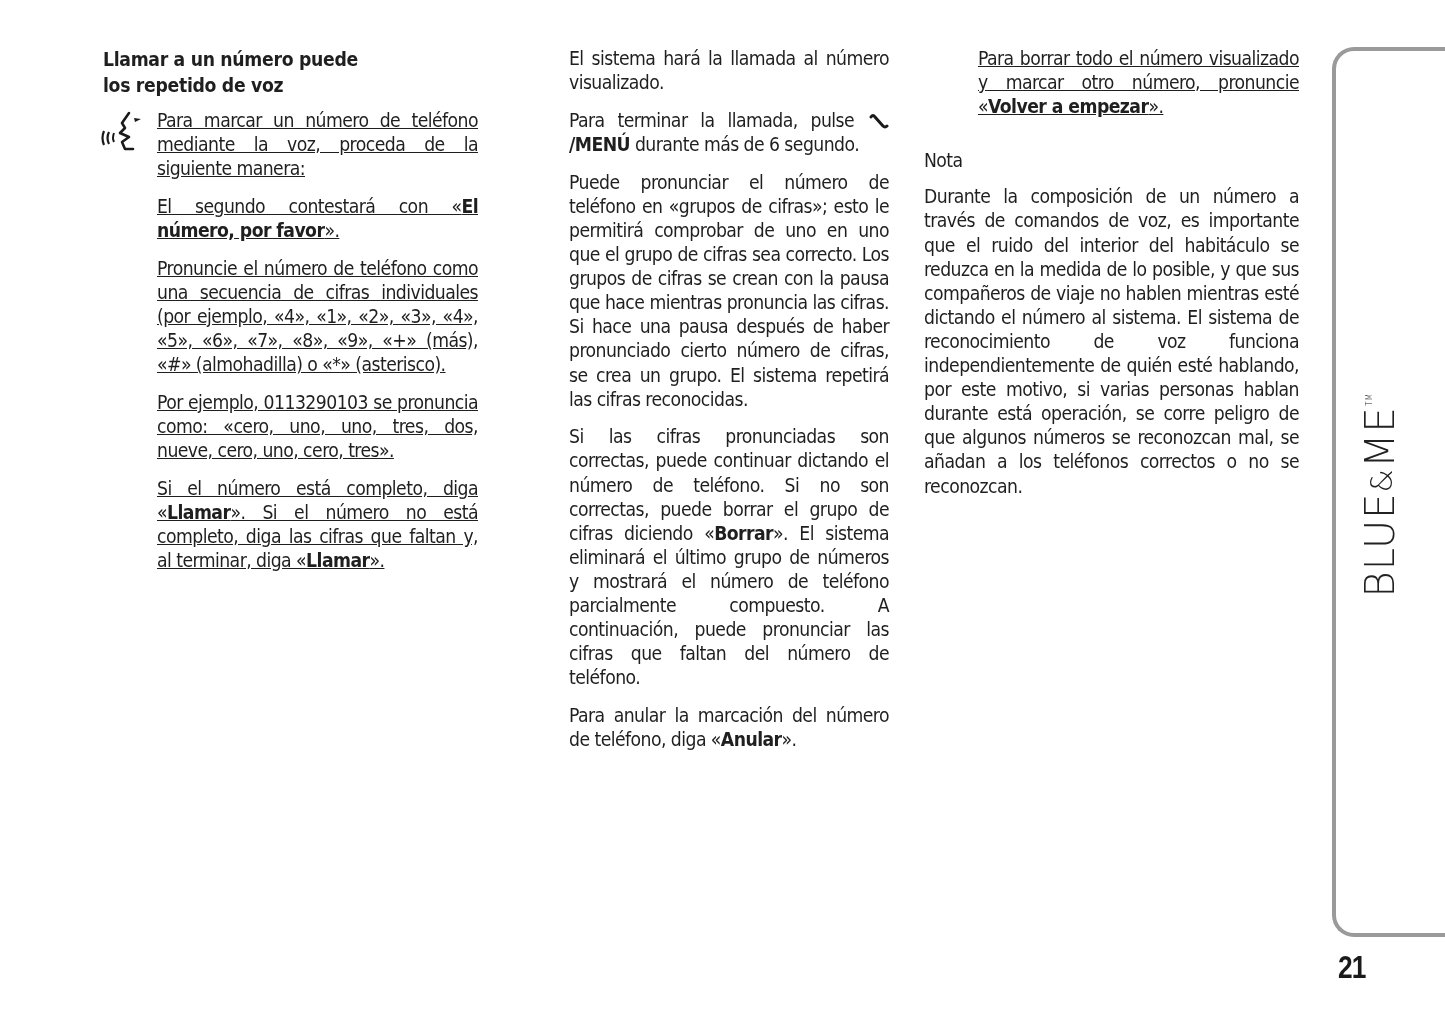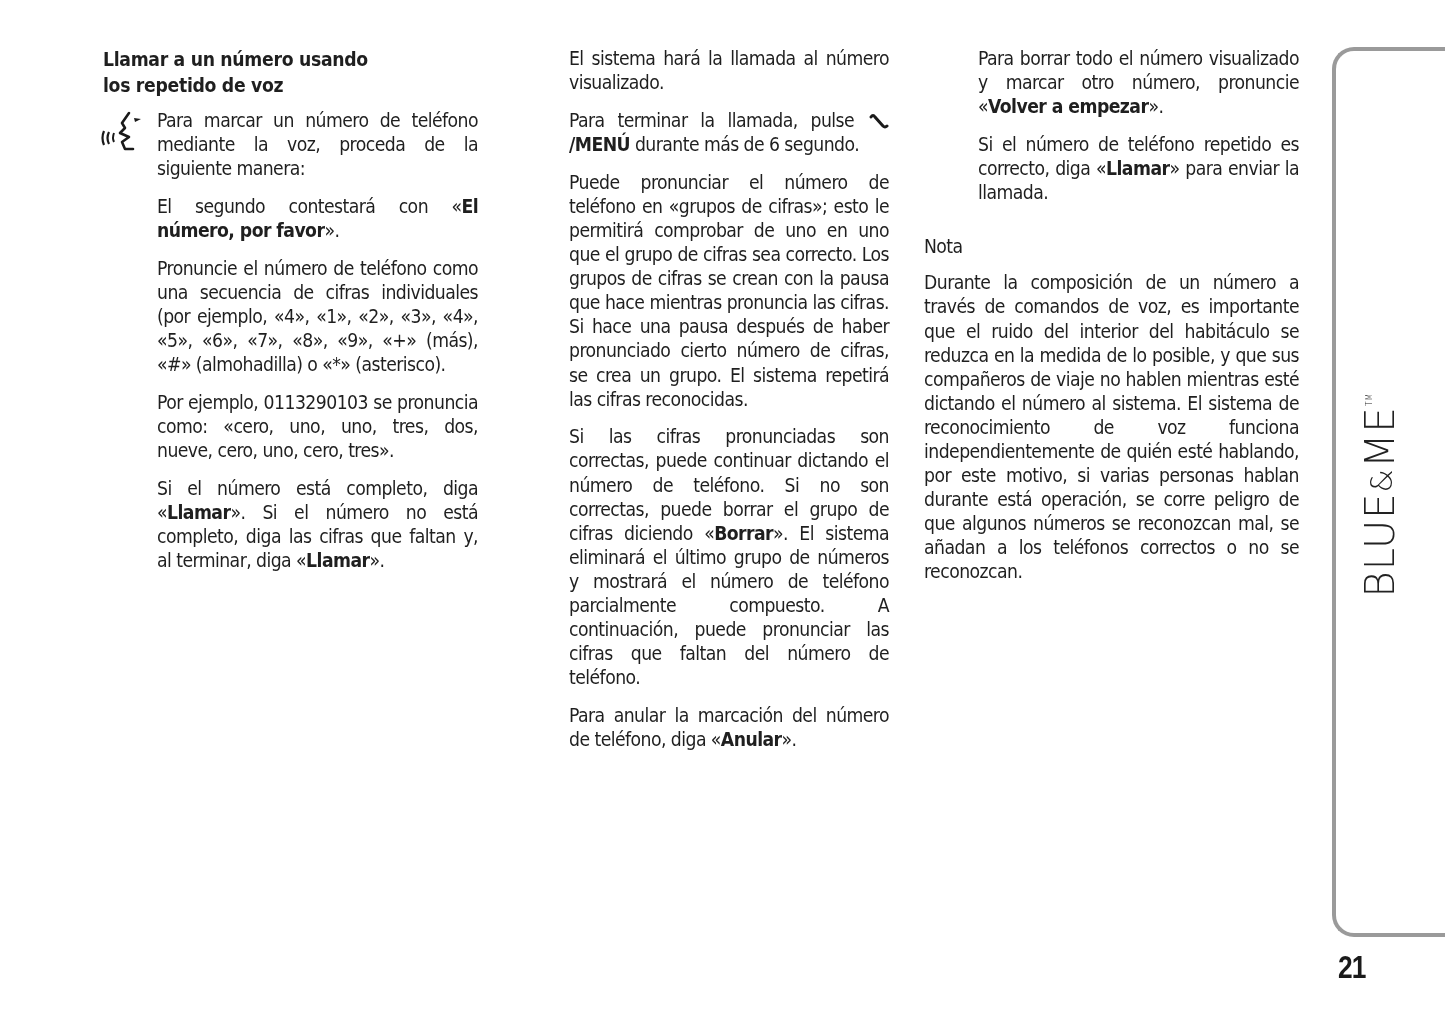--- a/index.html
+++ b/index.html
@@ -23,21 +23,21 @@
       letter-spacing: -0.55px;
       text-align: justify;
       font-stretch: condensed;
     }
     .col p {
       margin: 0 0 13.7px 0;
     }
     .col1 { left: 103px; width: 375px; }
     .col2 { left: 569px; width: 320px; }
     .col3 { left: 924px; width: 375px; }
-    .indent { margin-left: 54px !important; }
+    .indent { margin-left: 54px !important; text-decoration: underline; }
     .heading {
       font-weight: bold;
       font-size: 19.2px;
       line-height: 26px;
       margin: 0 0 10px 0 !important;
       text-align: left;
       letter-spacing: -0.3px;
     }
     .nota-heading {
       font-weight: normal;
@@ -110,21 +110,21 @@
       color: #1a1a1a;
       transform: scaleX(0.85);
       transform-origin: left;
     }
   </style>
 </head>
 <body>
 
 <div class="col col1">
   <p class="heading">
-    <span>Llamar a un número usando</span><br>
+    <span>Llamar a un número puede</span><br>
     <span>los repetido de voz</span>
   </p>
   <p class="indent lead">
     <svg class="voice-icon" viewBox="0 0 44 46">
       <path d="M3 22 Q0 29 3 36" stroke="#1a1a1a" stroke-width="2.2" fill="none"></path>
       <path d="M8 23 Q5 29 8 35" stroke="#1a1a1a" stroke-width="2.2" fill="none"></path>
       <path d="M13 24 Q11 29 13 33" stroke="#1a1a1a" stroke-width="2" fill="none"></path>
       <path d="M28 4 L21 14 L24 19 L19 24 L28 28 L21 33 L24 40 L32 40" stroke="#1a1a1a" stroke-width="2.6" fill="none" stroke-linejoin="round" stroke-linecap="round"></path>
       <path d="M33 9 L40 10 L34 13 Z" fill="#1a1a1a"></path>
     </svg>
@@ -155,23 +155,20 @@
   </p>
   <p>
     <span>Para anular la marcación del número de teléfono, diga «</span><b>Anular</b><span>».</span>
   </p>
 </div>
 
 <div class="col col3">
   <p class="indent">
     <span>Para borrar todo el número visualizado y marcar otro número, pronuncie «</span><b>Volver a empezar</b><span>».</span>
   </p>
-  <p class="indent">
-    <span>Si el número de teléfono repetido es correcto, diga «</span><b>Llamar</b><span>» para enviar la llamada.</span>
-  </p>
   <p class="nota-heading">Nota</p>
   <p>Durante la composición de un número a través de comandos de voz, es importante que el ruido del interior del habitáculo se reduzca en la medida de lo posible, y que sus compañeros de viaje no hablen mientras esté dictando el número al sistema. El sistema de reconocimiento de voz funciona independientemente de quién esté hablando, por este motivo, si varias personas hablan durante está operación, se corre peligro de que algunos números se reconozcan mal, se añadan a los teléfonos correctos o no se reconozcan.</p>
 </div>
 
 <div class="tab-frame"></div>
 <div class="brand">
   <div class="brand-text">
     <span>BLUE</span><span class="amp">&amp;</span><span>ME</span><span class="tm">TM</span>
   </div>
 </div>

